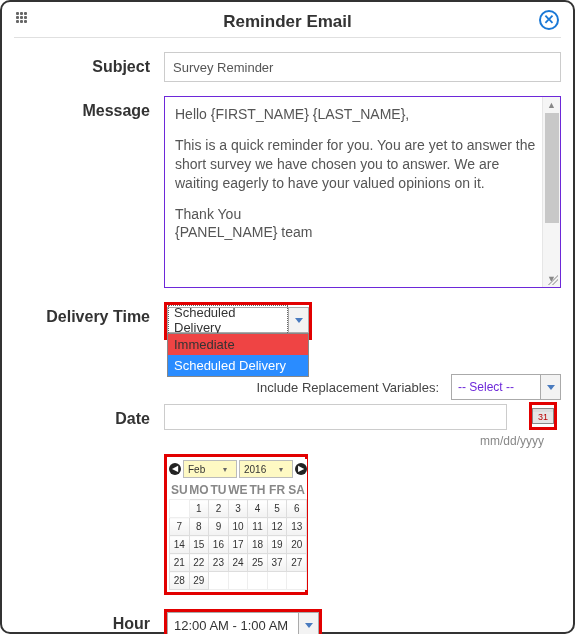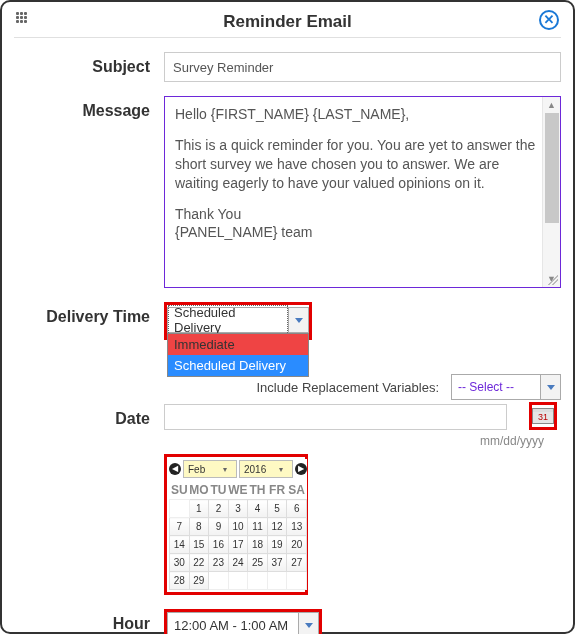--- a/index.html
+++ b/index.html
@@ -199,21 +199,21 @@
             <tr>
               <td>14</td>
               <td>15</td>
               <td>16</td>
               <td>17</td>
               <td>18</td>
               <td>19</td>
               <td>20</td>
             </tr>
             <tr>
-              <td>30</td>
+              <td>21</td>
               <td>22</td>
               <td>23</td>
               <td>24</td>
               <td>25</td>
               <td>37</td>
               <td>27</td>
             </tr>
             <tr>
               <td>28</td>
               <td>29</td>

